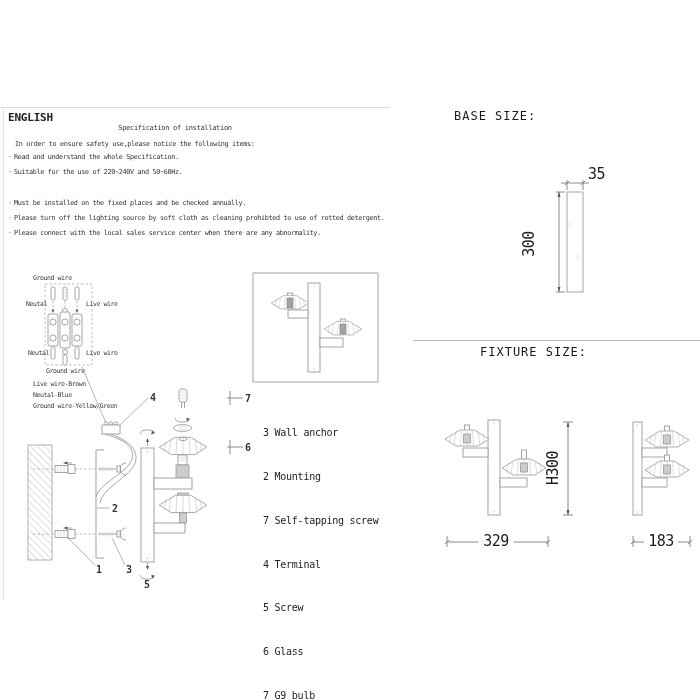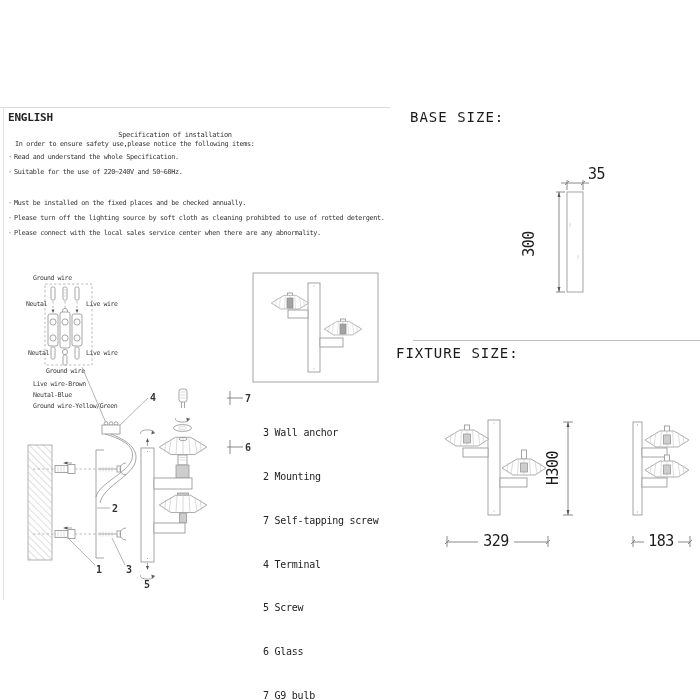--- a/index.html
+++ b/index.html
@@ -4,28 +4,28 @@
 <style>
   html,body{margin:0;padding:0;background:#fff;}
   #canvas{position:relative;width:700px;height:700px;background:#ffffff;overflow:hidden;
           font-family:"DejaVu Sans Mono",monospace;color:#333;}
   .abs{position:absolute;}
   
   .edge-top{left:0;top:107px;width:390px;height:1px;background:#d9d9d9;}
   .edge-left{left:3px;top:107px;width:1px;height:493px;background:#e3e3e3;}
   
   .lang{left:8px;top:111px;font-size:11px;font-weight:bold;color:#222;letter-spacing:-0.2px;}
-  .spec-title{left:60px;top:124px;width:230px;text-align:center;font-size:7px;letter-spacing:-0.3px;color:#333;margin-top:7px;}
+  .spec-title{left:60px;top:124px;width:230px;text-align:center;font-size:7px;letter-spacing:-0.3px;color:#333;}
   .spec-intro{left:15px;top:140px;font-size:6.8px;letter-spacing:-0.35px;color:#333;text-align:right;}
   .spec-item{left:8px;font-size:6.8px;letter-spacing:-0.35px;color:#333;white-space:nowrap;}
   .spec-item .dot{display:inline-block;width:6px;color:#555;}
   
-  .sec-title{font-size:14px;letter-spacing:1px;color:#1a1a1a;white-space:nowrap;}
+  .sec-title{font-size:12px;letter-spacing:1px;color:#1a1a1a;white-space:nowrap;margin-left:44px;}
   .base-title{left:410px;top:109px;}
-  .fixture-title{left:396px;top:345px;}
+  .fixture-title{left:436px;top:345px;}
   .sep-line{left:413px;top:340px;width:287px;height:1px;background:#bdbdbd;}
   
   .parts{left:263px;top:397px;font-size:10px;letter-spacing:-0.25px;line-height:14.6px;color:#222;white-space:pre;}
   
   .product{left:244px;top:557px;font-family:"Liberation Sans",sans-serif;font-size:15px;color:#222;letter-spacing:0.2px;}
   
   svg{overflow:visible;}
   svg .ln{stroke:#9b9b9b;stroke-width:0.9;fill:none;}
   svg .lnf{stroke:#9b9b9b;stroke-width:0.9;fill:#fff;}
   svg .lnt{stroke:#c2c2c2;stroke-width:0.6;fill:none;}

